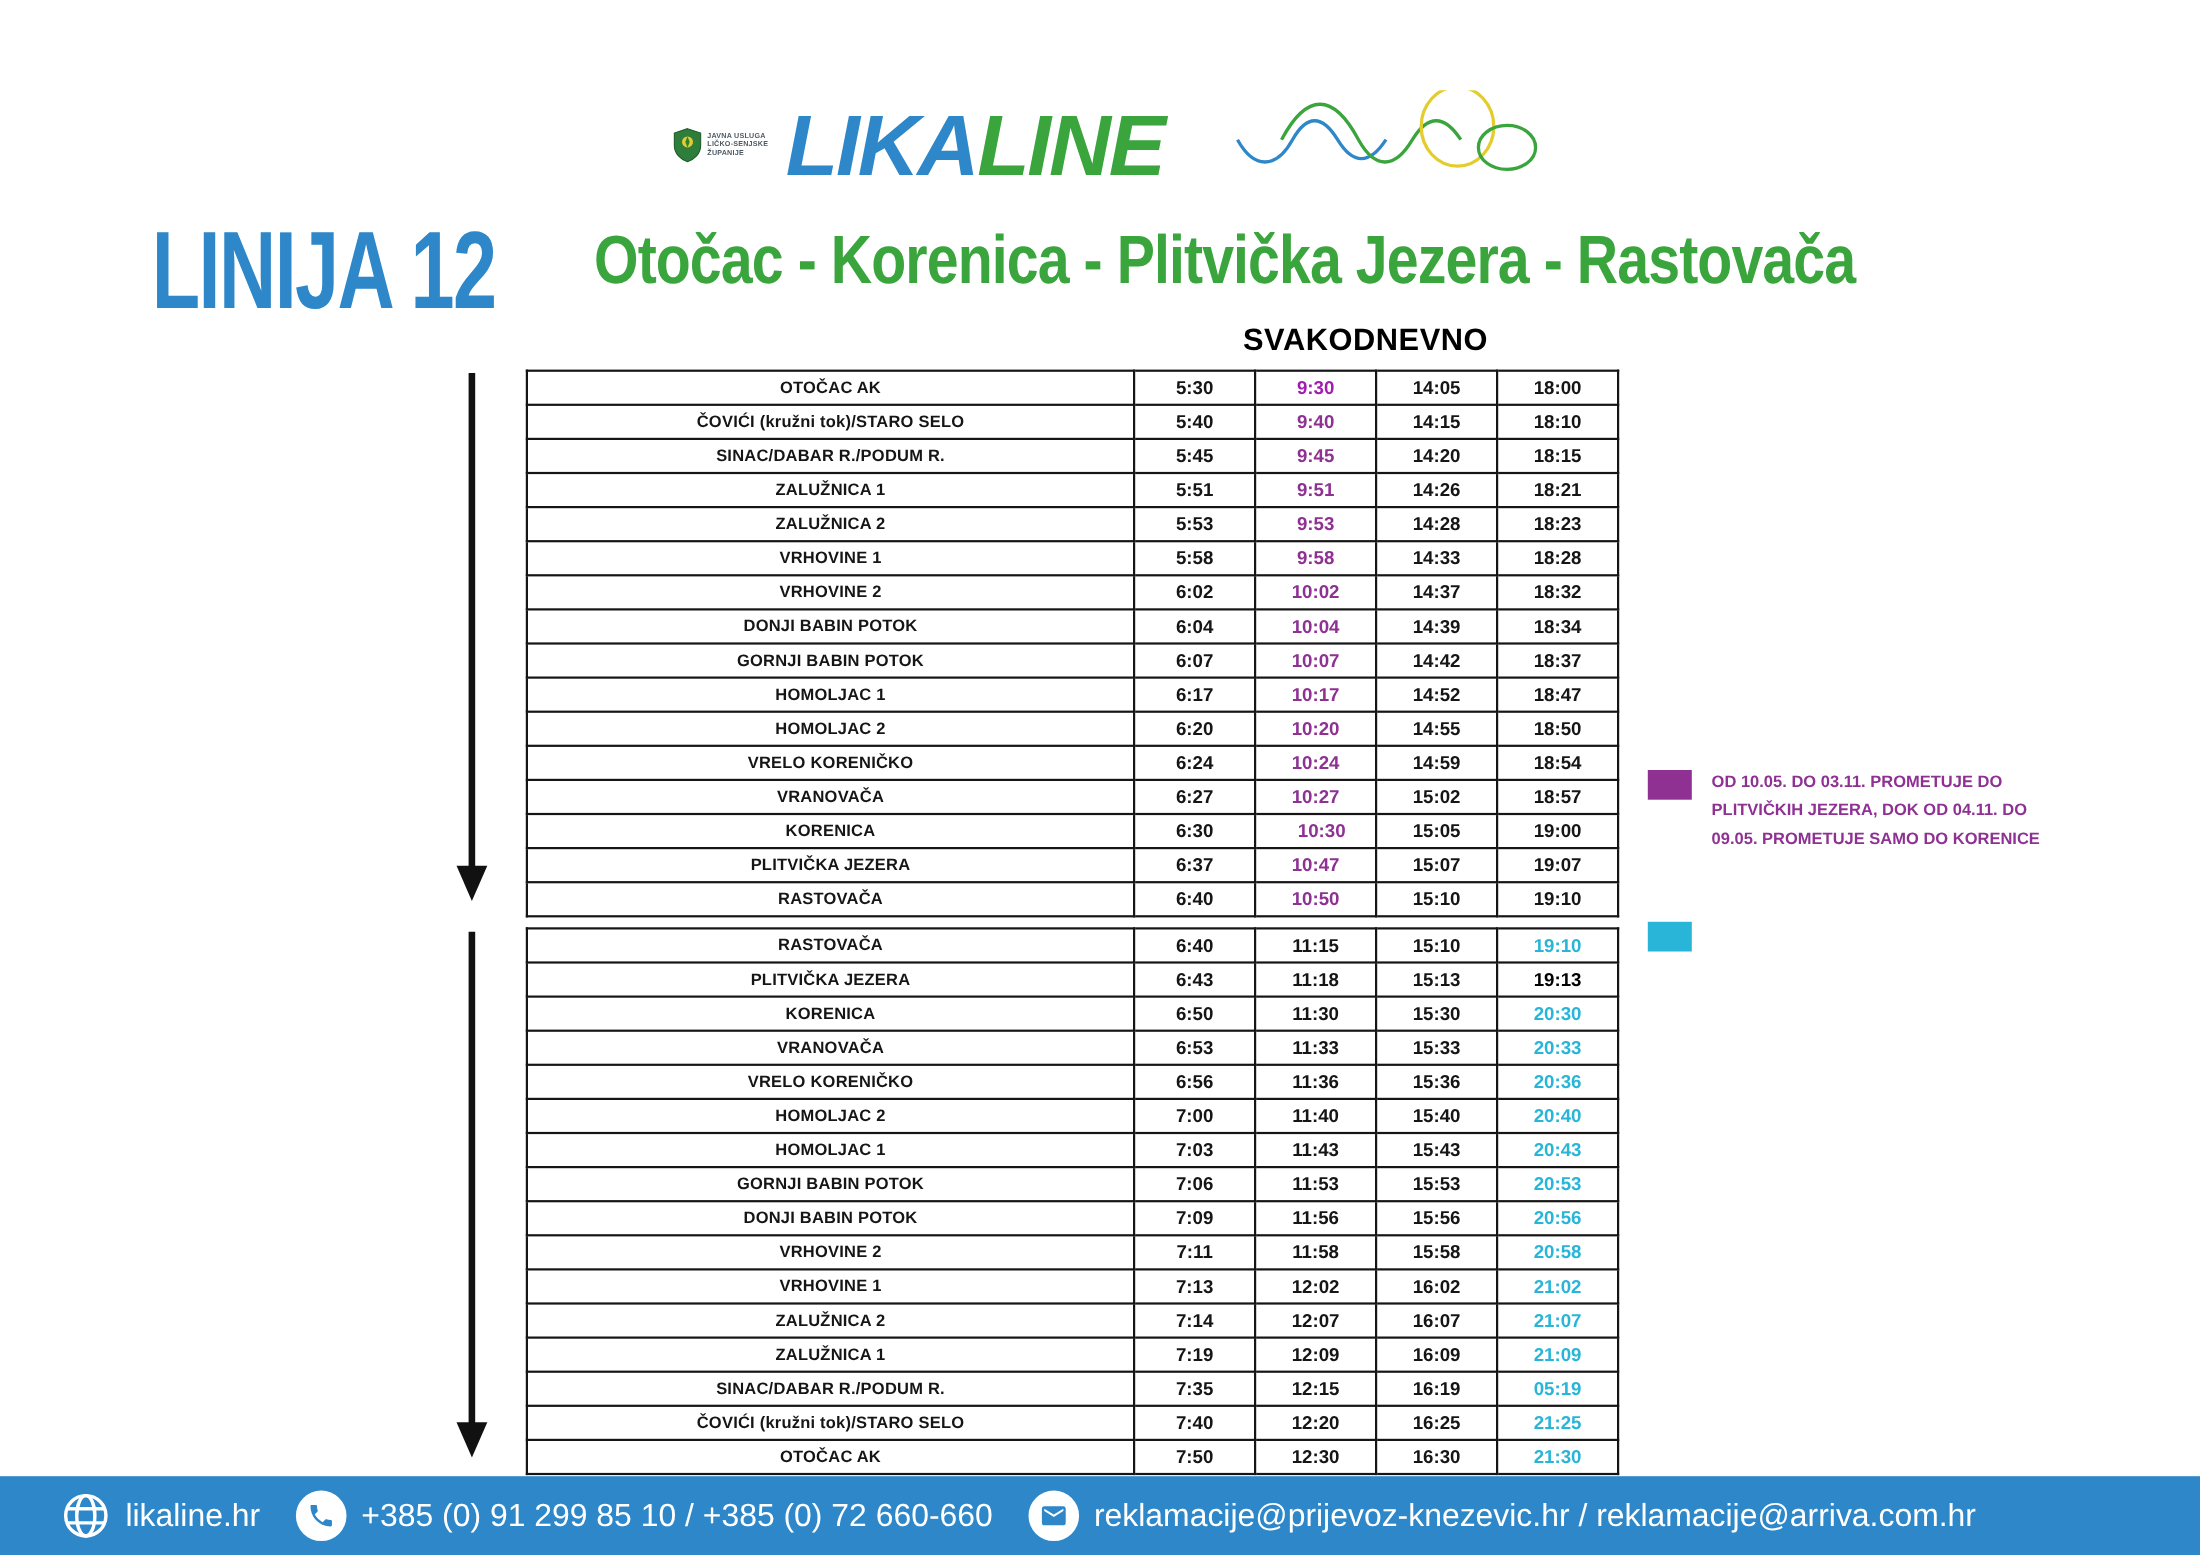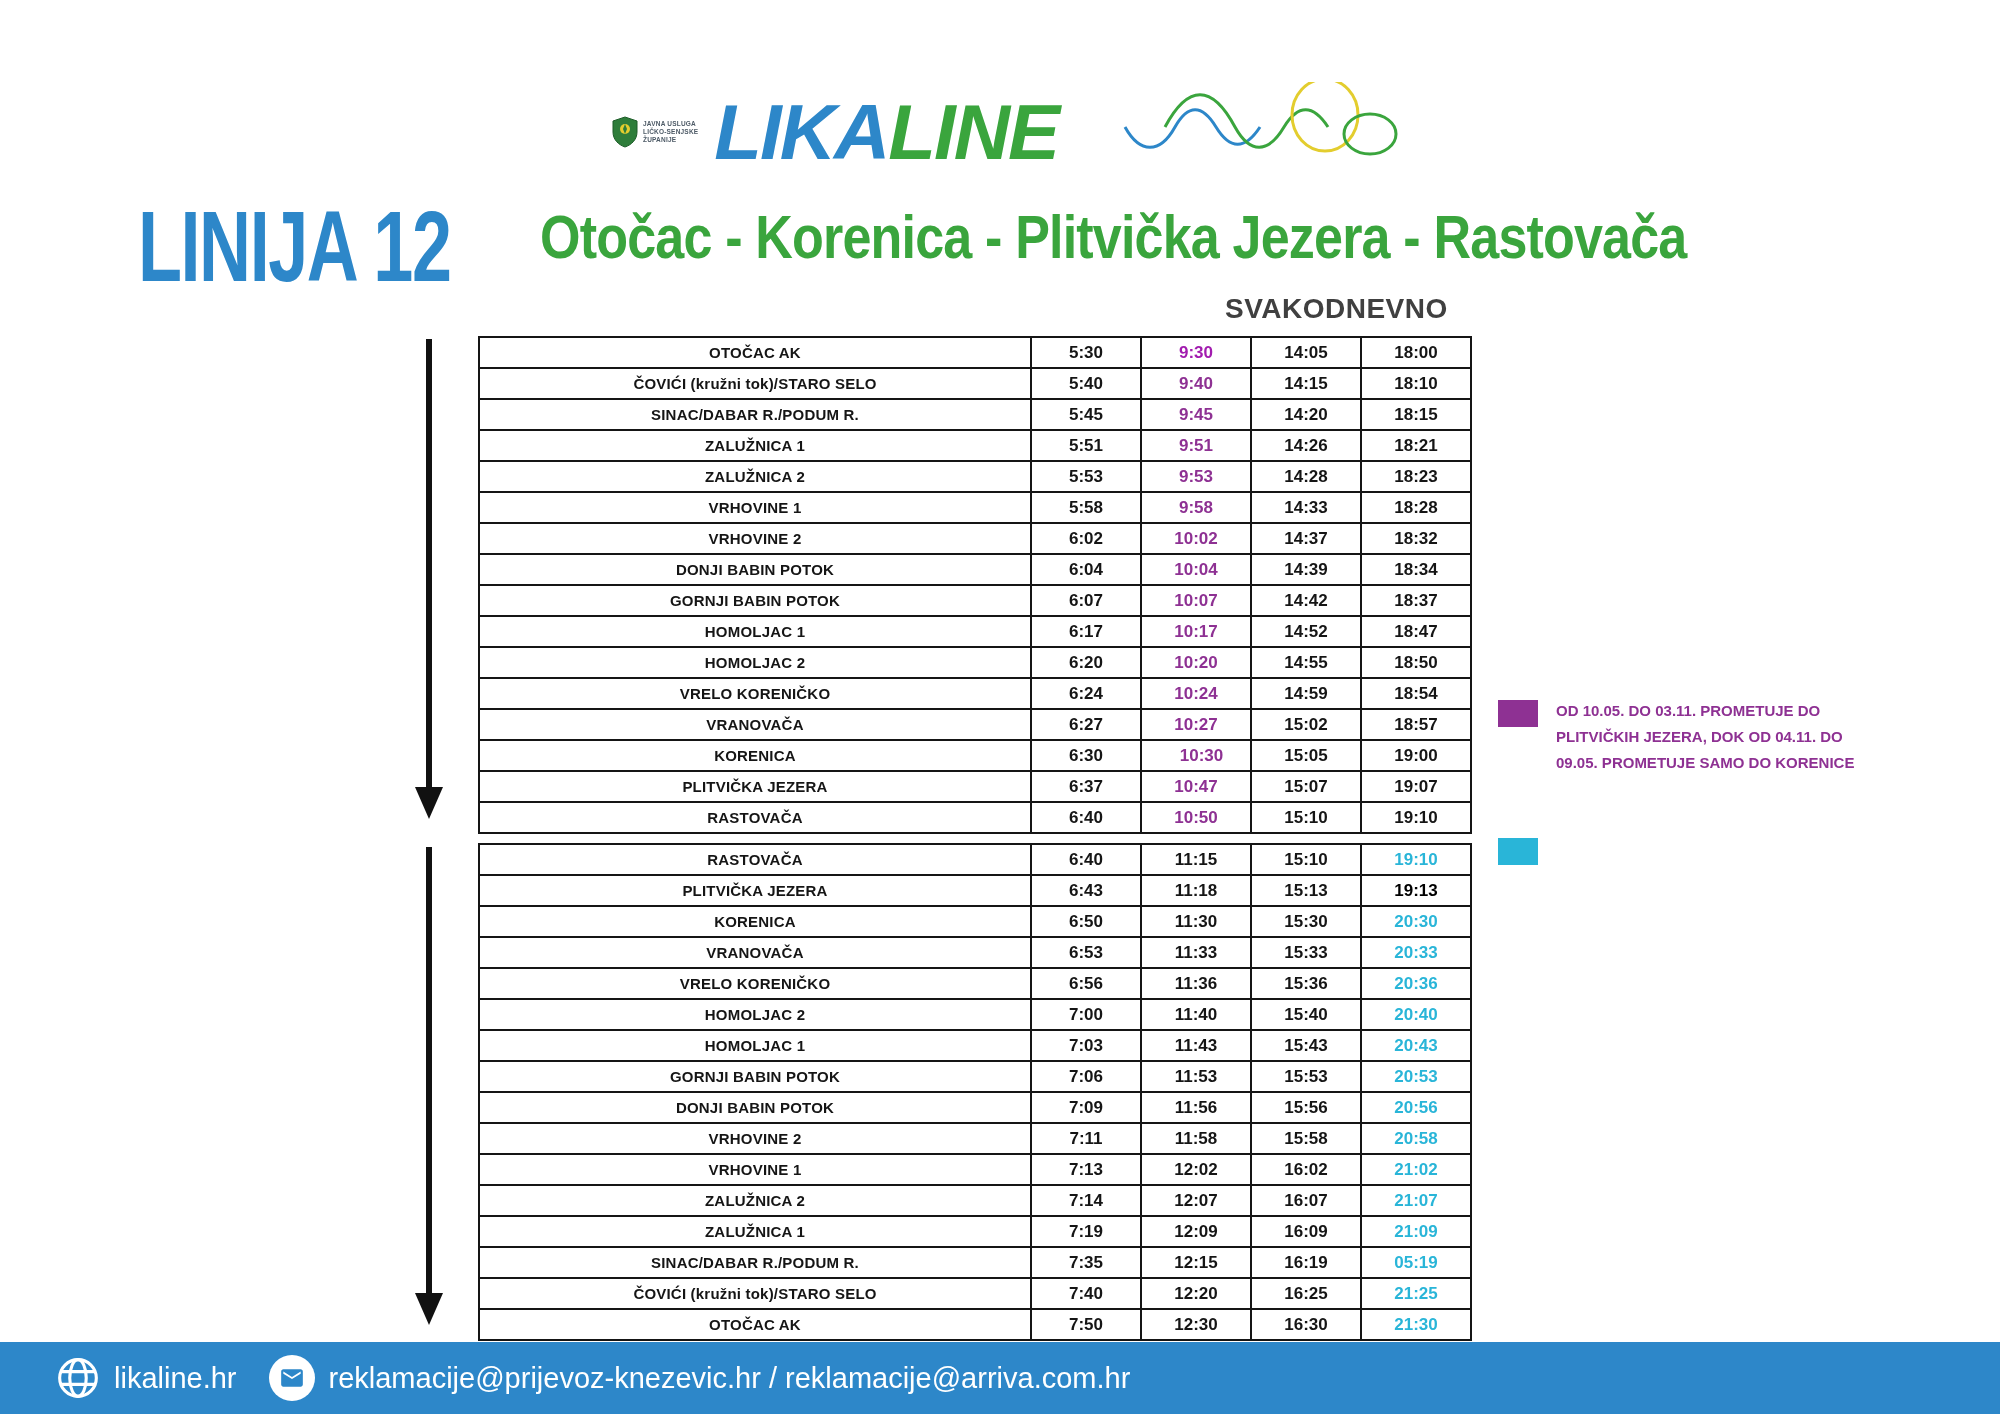--- a/index.html
+++ b/index.html
@@ -13,21 +13,21 @@
   .wordmark{font-size:78px;font-weight:bold;font-style:italic;letter-spacing:-2px;line-height:96px;white-space:nowrap;}
   .wordmark .lika{color:var(--blue,#2d87c9);}
   .wordmark .line{color:var(--green,#3aa53d);}
   .waves{margin-left:12px;}
 
   
   .line-no{position:absolute;left:138px;top:196px;font-size:100px;font-weight:bold;line-height:1;
            color:var(--blue,#2d87c9);transform:scaleX(.72);transform-origin:left top;white-space:nowrap;letter-spacing:-2px;}
   .route{position:absolute;left:540px;top:206px;font-size:62px;font-weight:bold;line-height:1;
          color:var(--green,#3aa53d);transform:scaleX(.84);transform-origin:left top;white-space:nowrap;letter-spacing:-1px;}
-  .sched{position:absolute;left:1225px;top:293px;font-size:28px;font-weight:bold;letter-spacing:.5px;color:#404040;}
+  .sched{position:absolute;left:1130px;top:293px;font-size:28px;font-weight:bold;letter-spacing:.5px;color:#000000;}
 
   
   table.timetable{position:absolute;left:478px;width:992px;border-collapse:collapse;table-layout:fixed;background:#fff;}
   table.timetable td{border:2px solid #151515;height:29px;padding:0;text-align:center;font-weight:bold;
                      vertical-align:middle;overflow:hidden;white-space:nowrap;}
   td.stop{font-size:15px;letter-spacing:.2px;}
   td.time{font-size:17px;}
   .t1{top:336px;} .t2{top:843px;}
   col.c-stop{width:552px;} col.c-time{width:110px;}
 
@@ -357,20 +357,28 @@
         <circle cx="24" cy="24" r="20" fill="none" stroke="#fff" stroke-width="3.4"></circle>
         <ellipse cx="24" cy="24" rx="9" ry="20" fill="none" stroke="#fff" stroke-width="3.4"></ellipse>
         <line x1="5" y1="17" x2="43" y2="17" stroke="#fff" stroke-width="3.4"></line>
         <line x1="5" y1="31" x2="43" y2="31" stroke="#fff" stroke-width="3.4"></line>
       </svg>
       <span class="txt gap-s">likaline.hr</span>
     </div>
     <div class="grp gap-l">
       <span class="icircle">
         <svg width="26" height="26" viewBox="0 0 24 24">
+            <path fill="#2d87c9" d="M6.62 10.79c1.44 2.83 3.76 5.14 6.59 6.59l2.2-2.2c.27-.27.67-.36 1.02-.24 1.12.37 2.33.57 3.57.57.55 0 1 .45 1 1V20c0 .55-.45 1-1 1-9.39 0-17-7.61-17-17 0-.55.45-1 1-1h3.5c.55 0 1 .45 1 1 0 1.25.2 2.45.57 3.57.11.35.03.74-.25 1.02l-2.2 2.2z"></path>
+          </svg>
+      </span>
+      <span class="txt gap-s">+385 (0) 91 299 85 10 / +385 (0) 72 660-660</span>
+    </div>
+    <div class="grp gap-l">
+      <span class="icircle">
+        <svg width="26" height="26" viewBox="0 0 24 24">
             <path fill="#2d87c9" d="M20 4H4c-1.1 0-1.99.9-1.99 2L2 18c0 1.1.9 2 2 2h16c1.1 0 2-.9 2-2V6c0-1.1-.9-2-2-2zm0 4l-8 5-8-5V6l8 5 8-5v2z"></path>
           </svg>
       </span>
       <span class="txt gap-s">reklamacije@prijevoz-knezevic.hr / reklamacije@arriva.com.hr</span>
     </div>
   </div>
 
 </div>
 
 </body></html>

